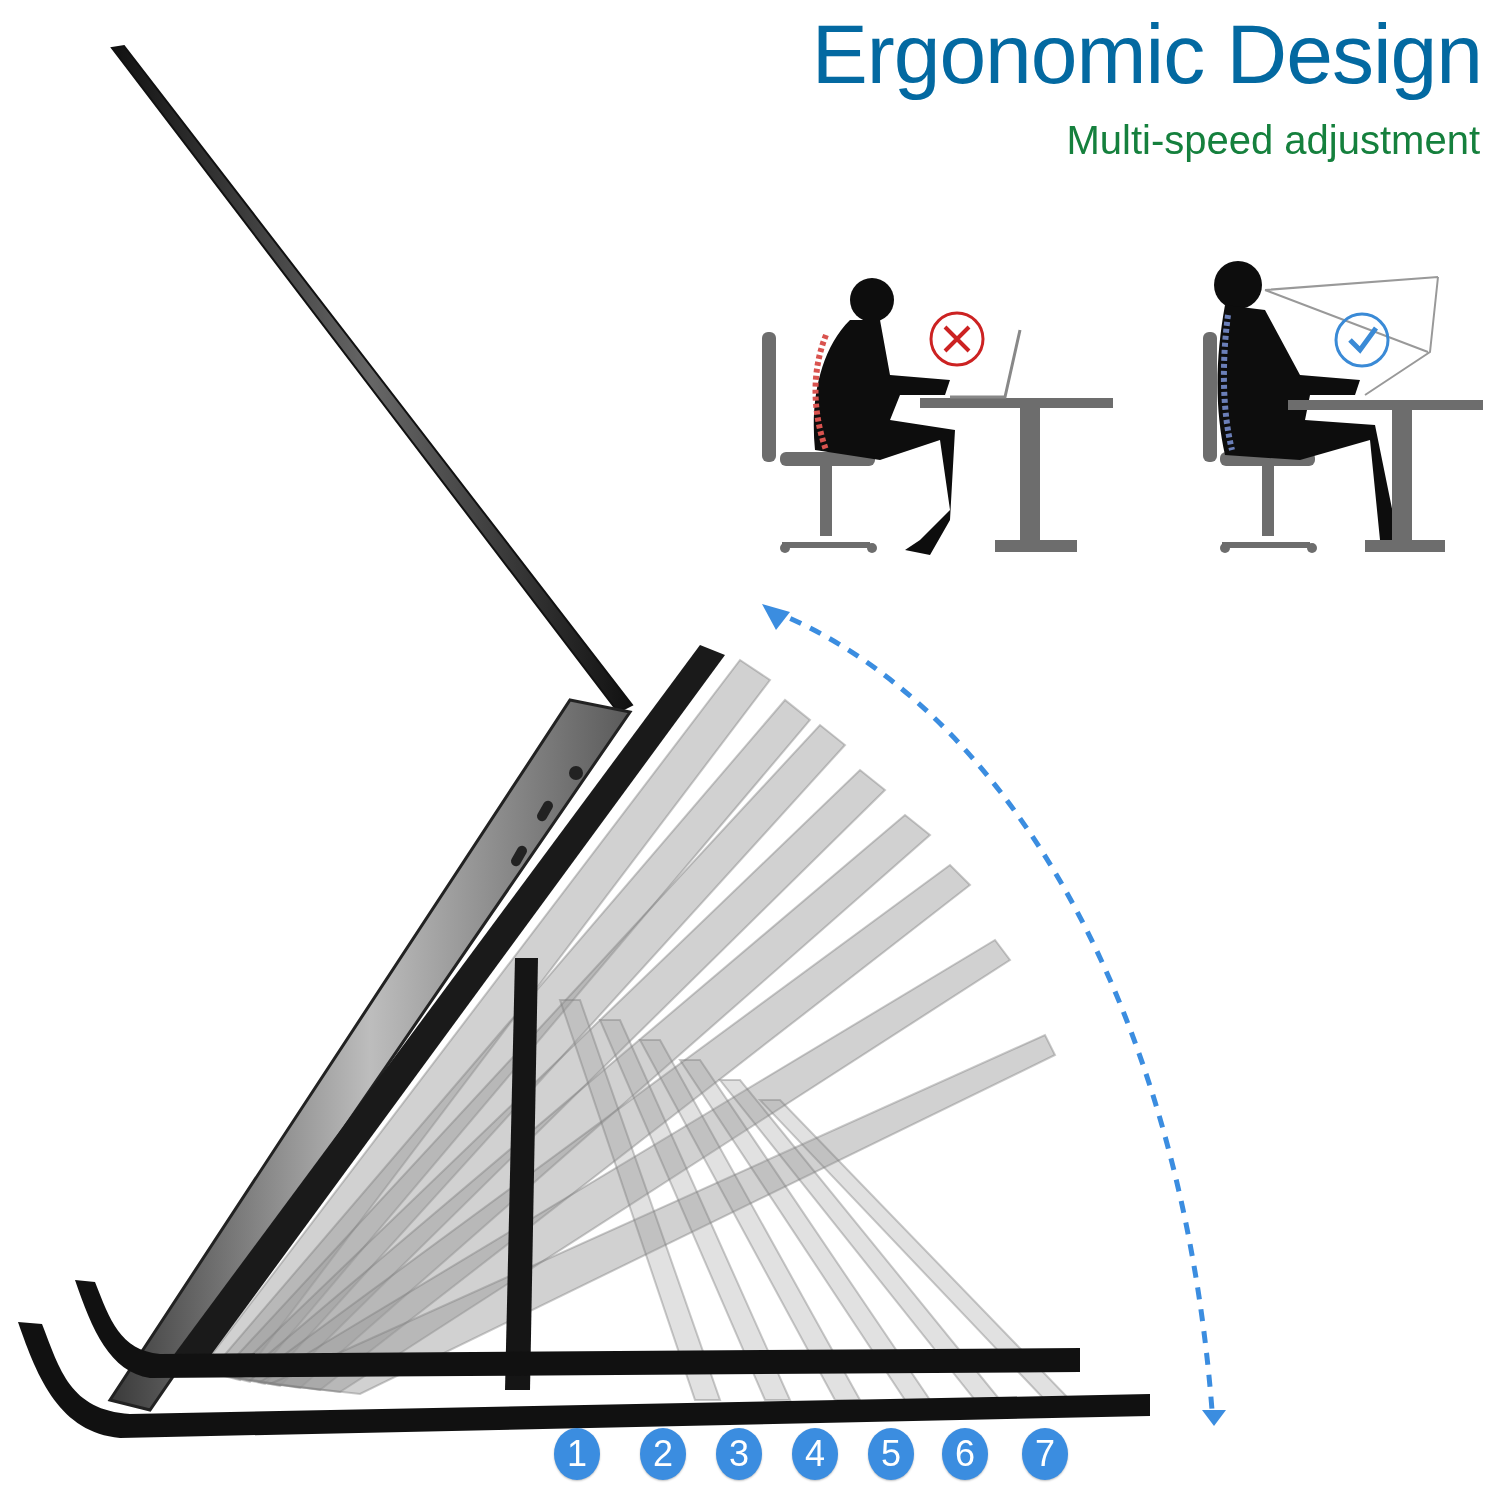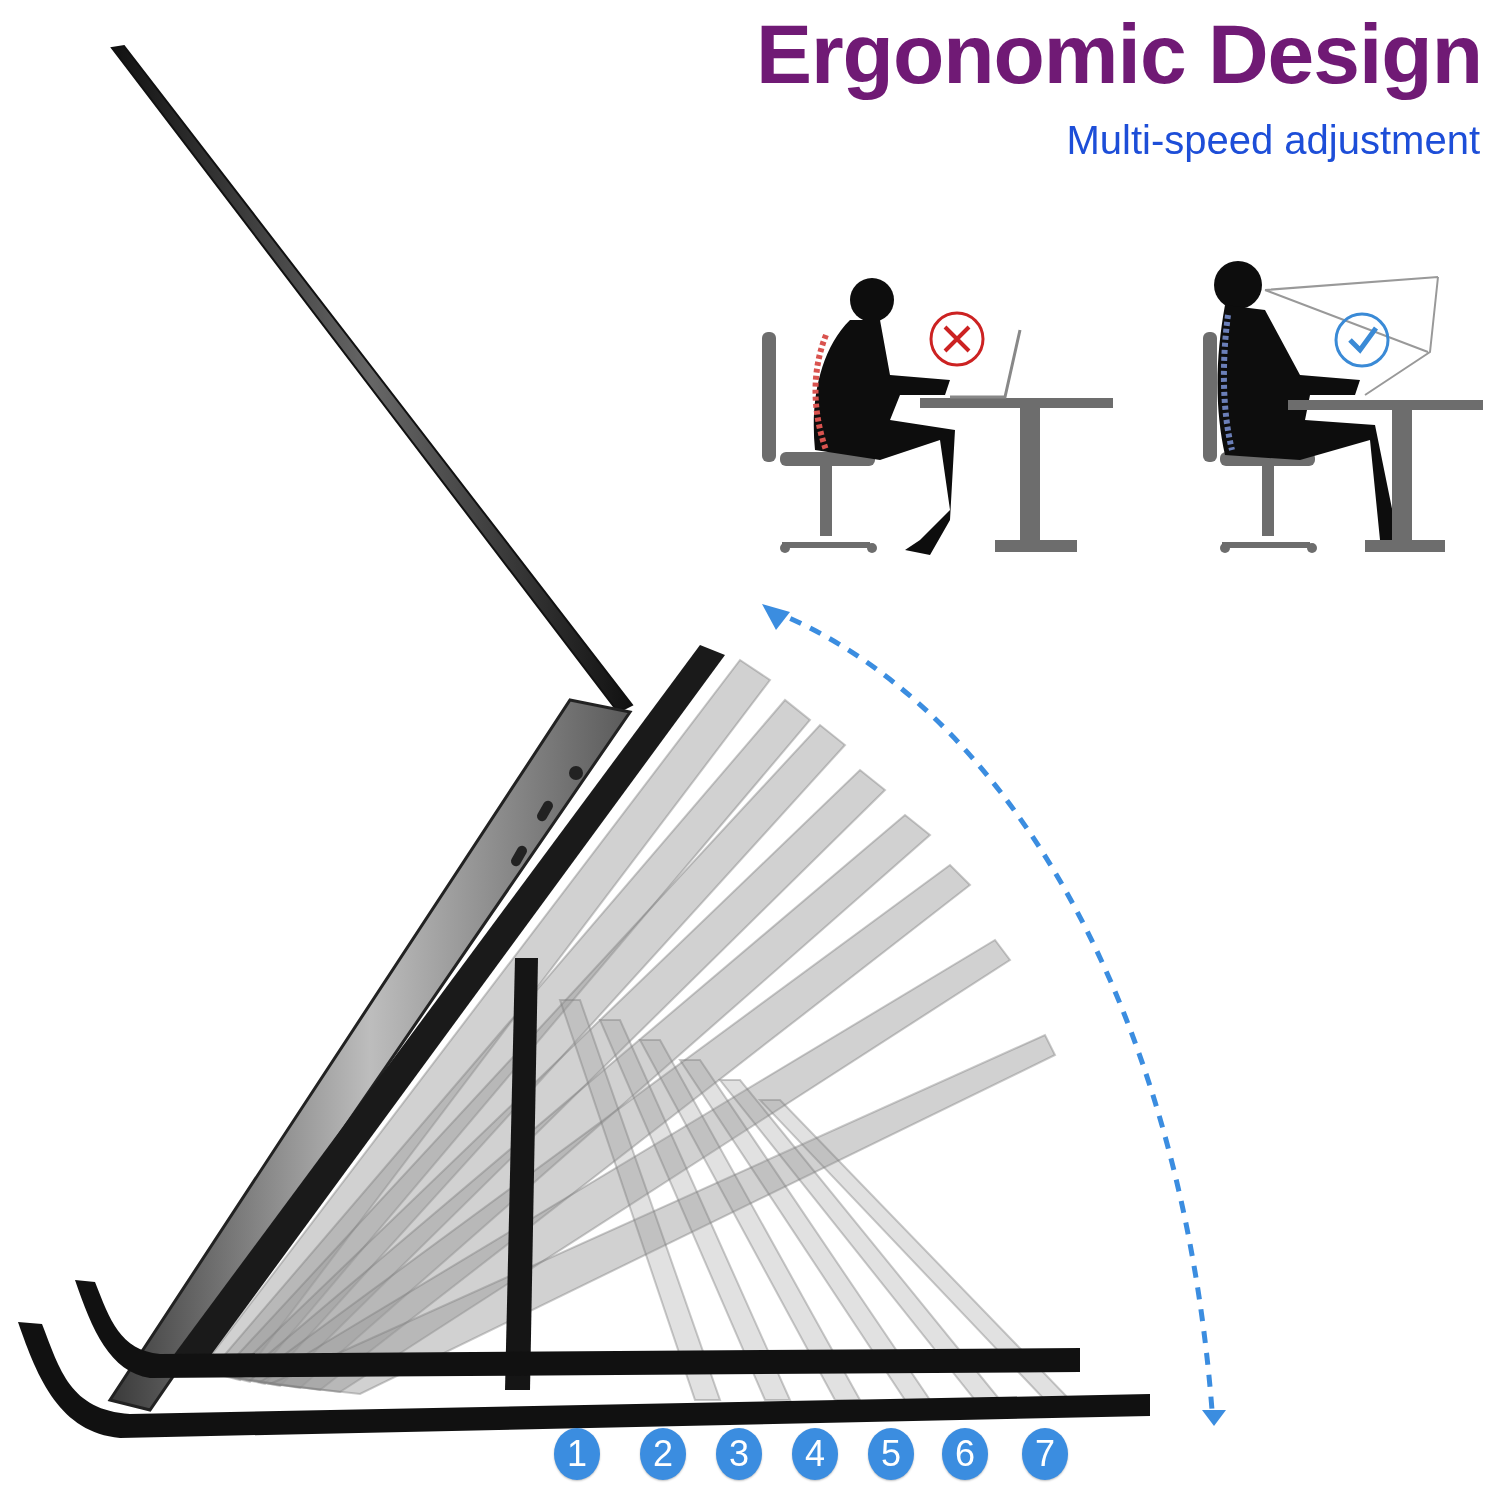--- a/index.html
+++ b/index.html
@@ -1,18 +1,18 @@
 <!DOCTYPE html>
 <html><head>
 <meta charset="utf-8">
 <style>
   html, body { margin:0; padding:0; background:#ffffff; }
   body { width:1500px; height:1500px; position:relative; overflow:hidden; font-family:"Liberation Sans", sans-serif; }
-  .title { position:absolute; right:18px; top:6px; font-size:84px; font-weight:bold; color:#701a75; letter-spacing:-1px; white-space:nowrap; }
-  .subtitle { position:absolute; right:20px; top:118px; font-size:40px; color:#1d4ed8; white-space:nowrap; }
+  .title { position:absolute; right:18px; top:6px; font-size:84px; font-weight:normal; color:#0369a1; letter-spacing:-1px; white-space:nowrap; }
+  .subtitle { position:absolute; right:20px; top:118px; font-size:40px; color:#15803d; white-space:nowrap; }
   .scene { position:absolute; left:0; top:0; width:1500px; height:1500px; }
   .badge { position:absolute; top:1428px; width:46px; height:52px; border-radius:50%; background:#3b8de0; color:#fff; font-size:36px; display:flex; align-items:center; justify-content:center; box-shadow:0 1px 2px rgba(0,0,0,0.25); }
 </style>
 </head>
 <body>
 
 <div class="title">Ergonomic Design</div>
 <div class="subtitle">Multi-speed adjustment</div>
 
 <svg class="scene" viewBox="0 0 1500 1500" xmlns="http://www.w3.org/2000/svg">

